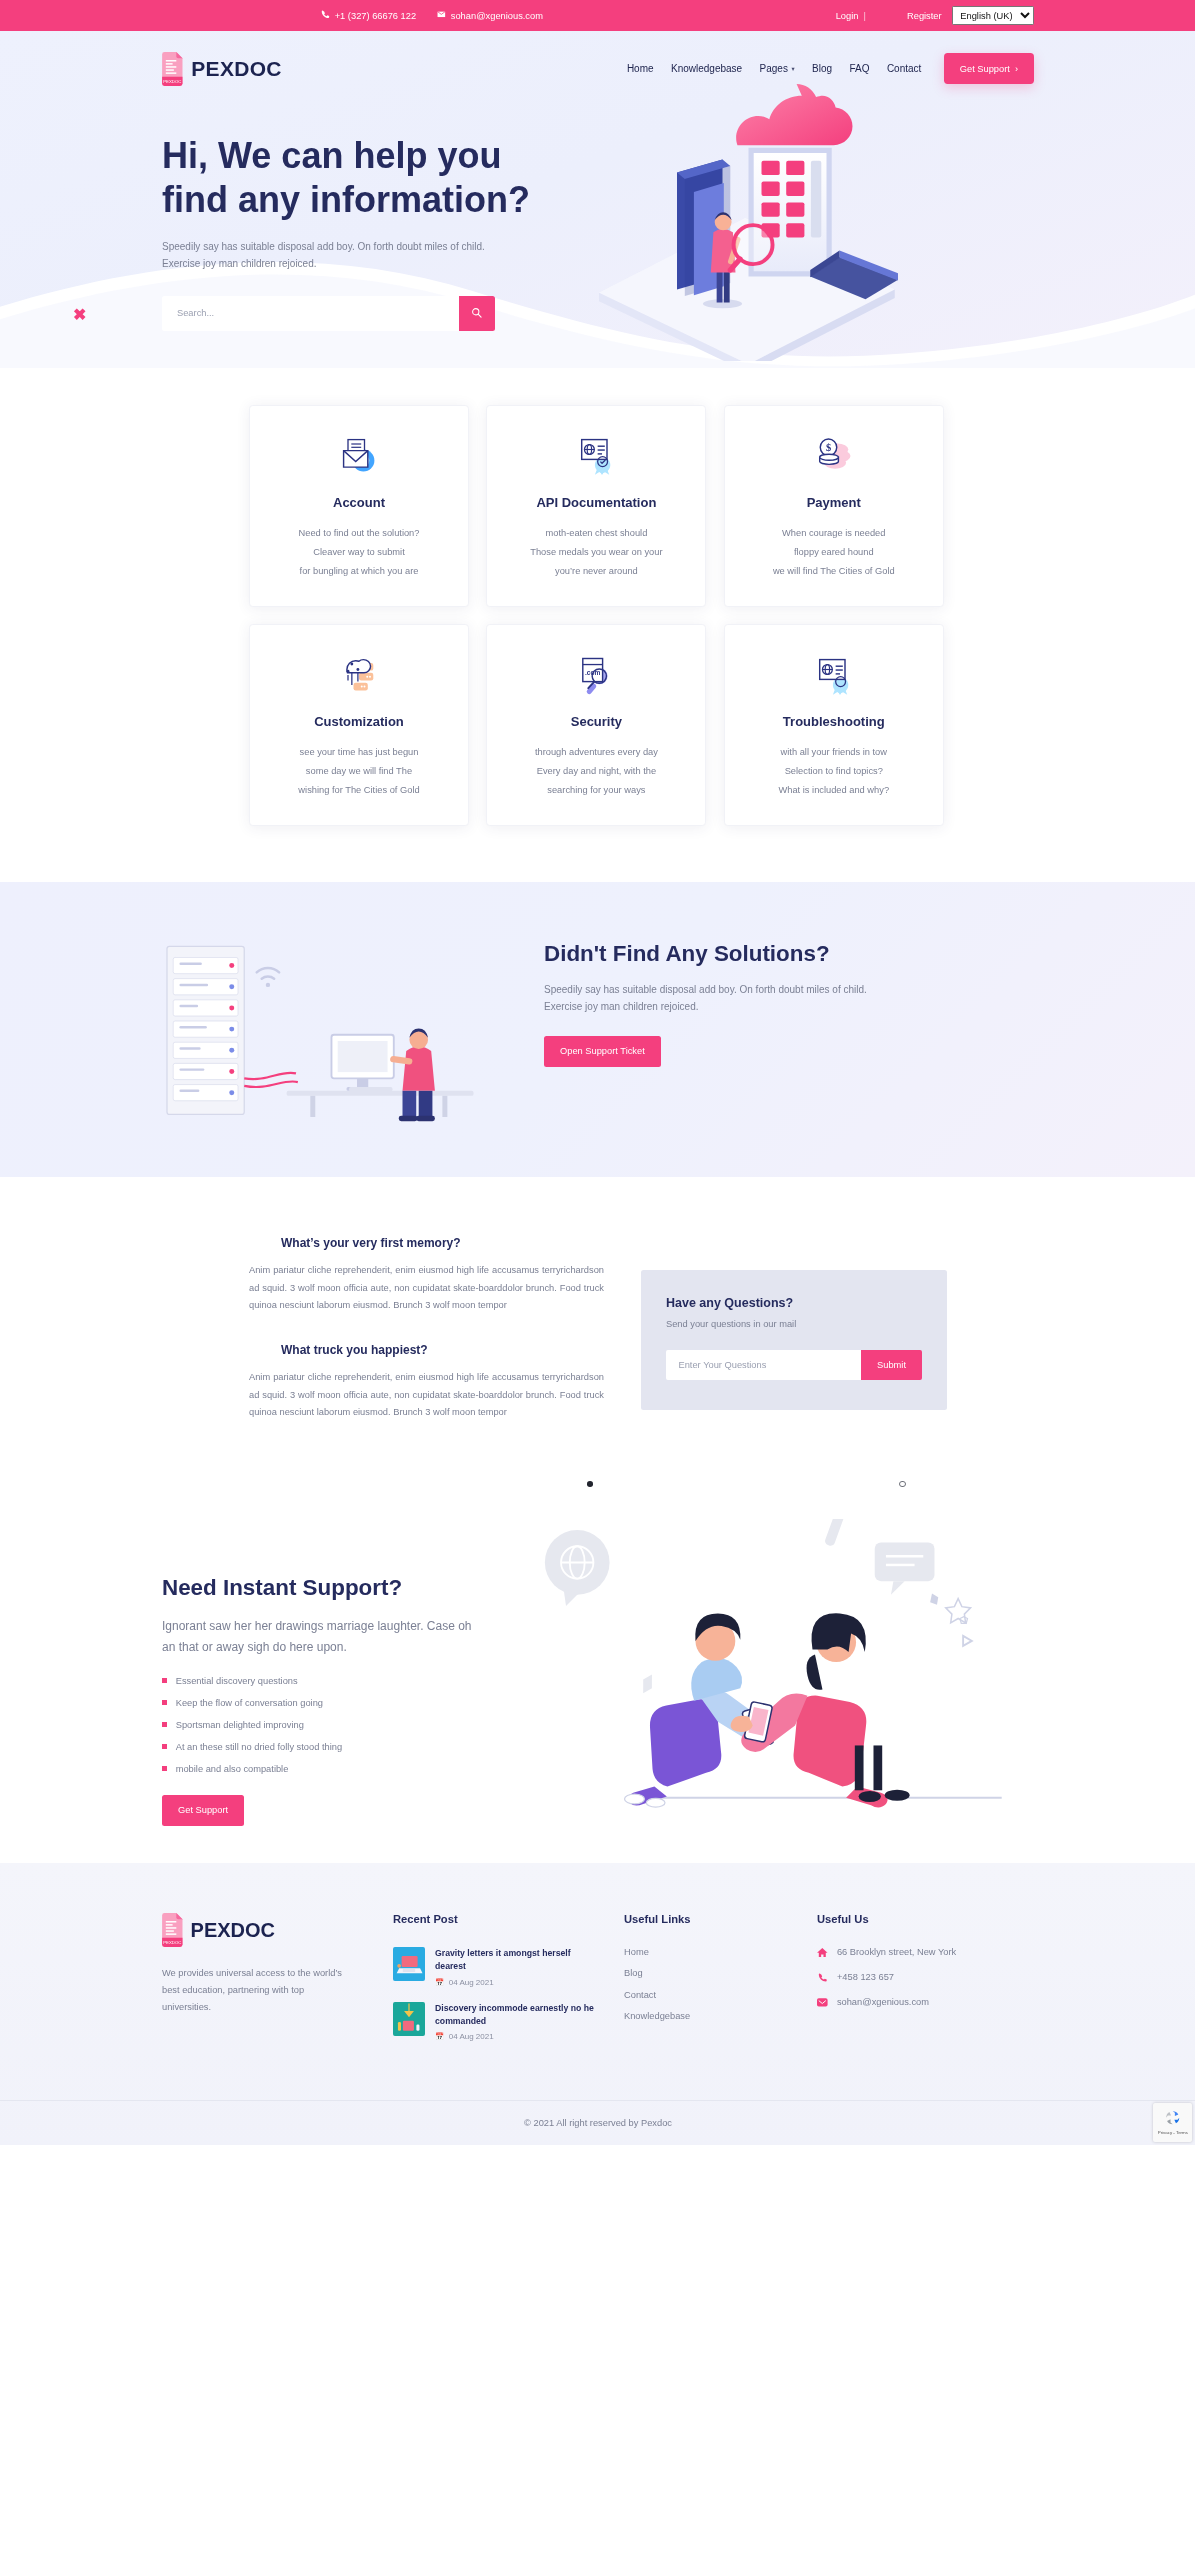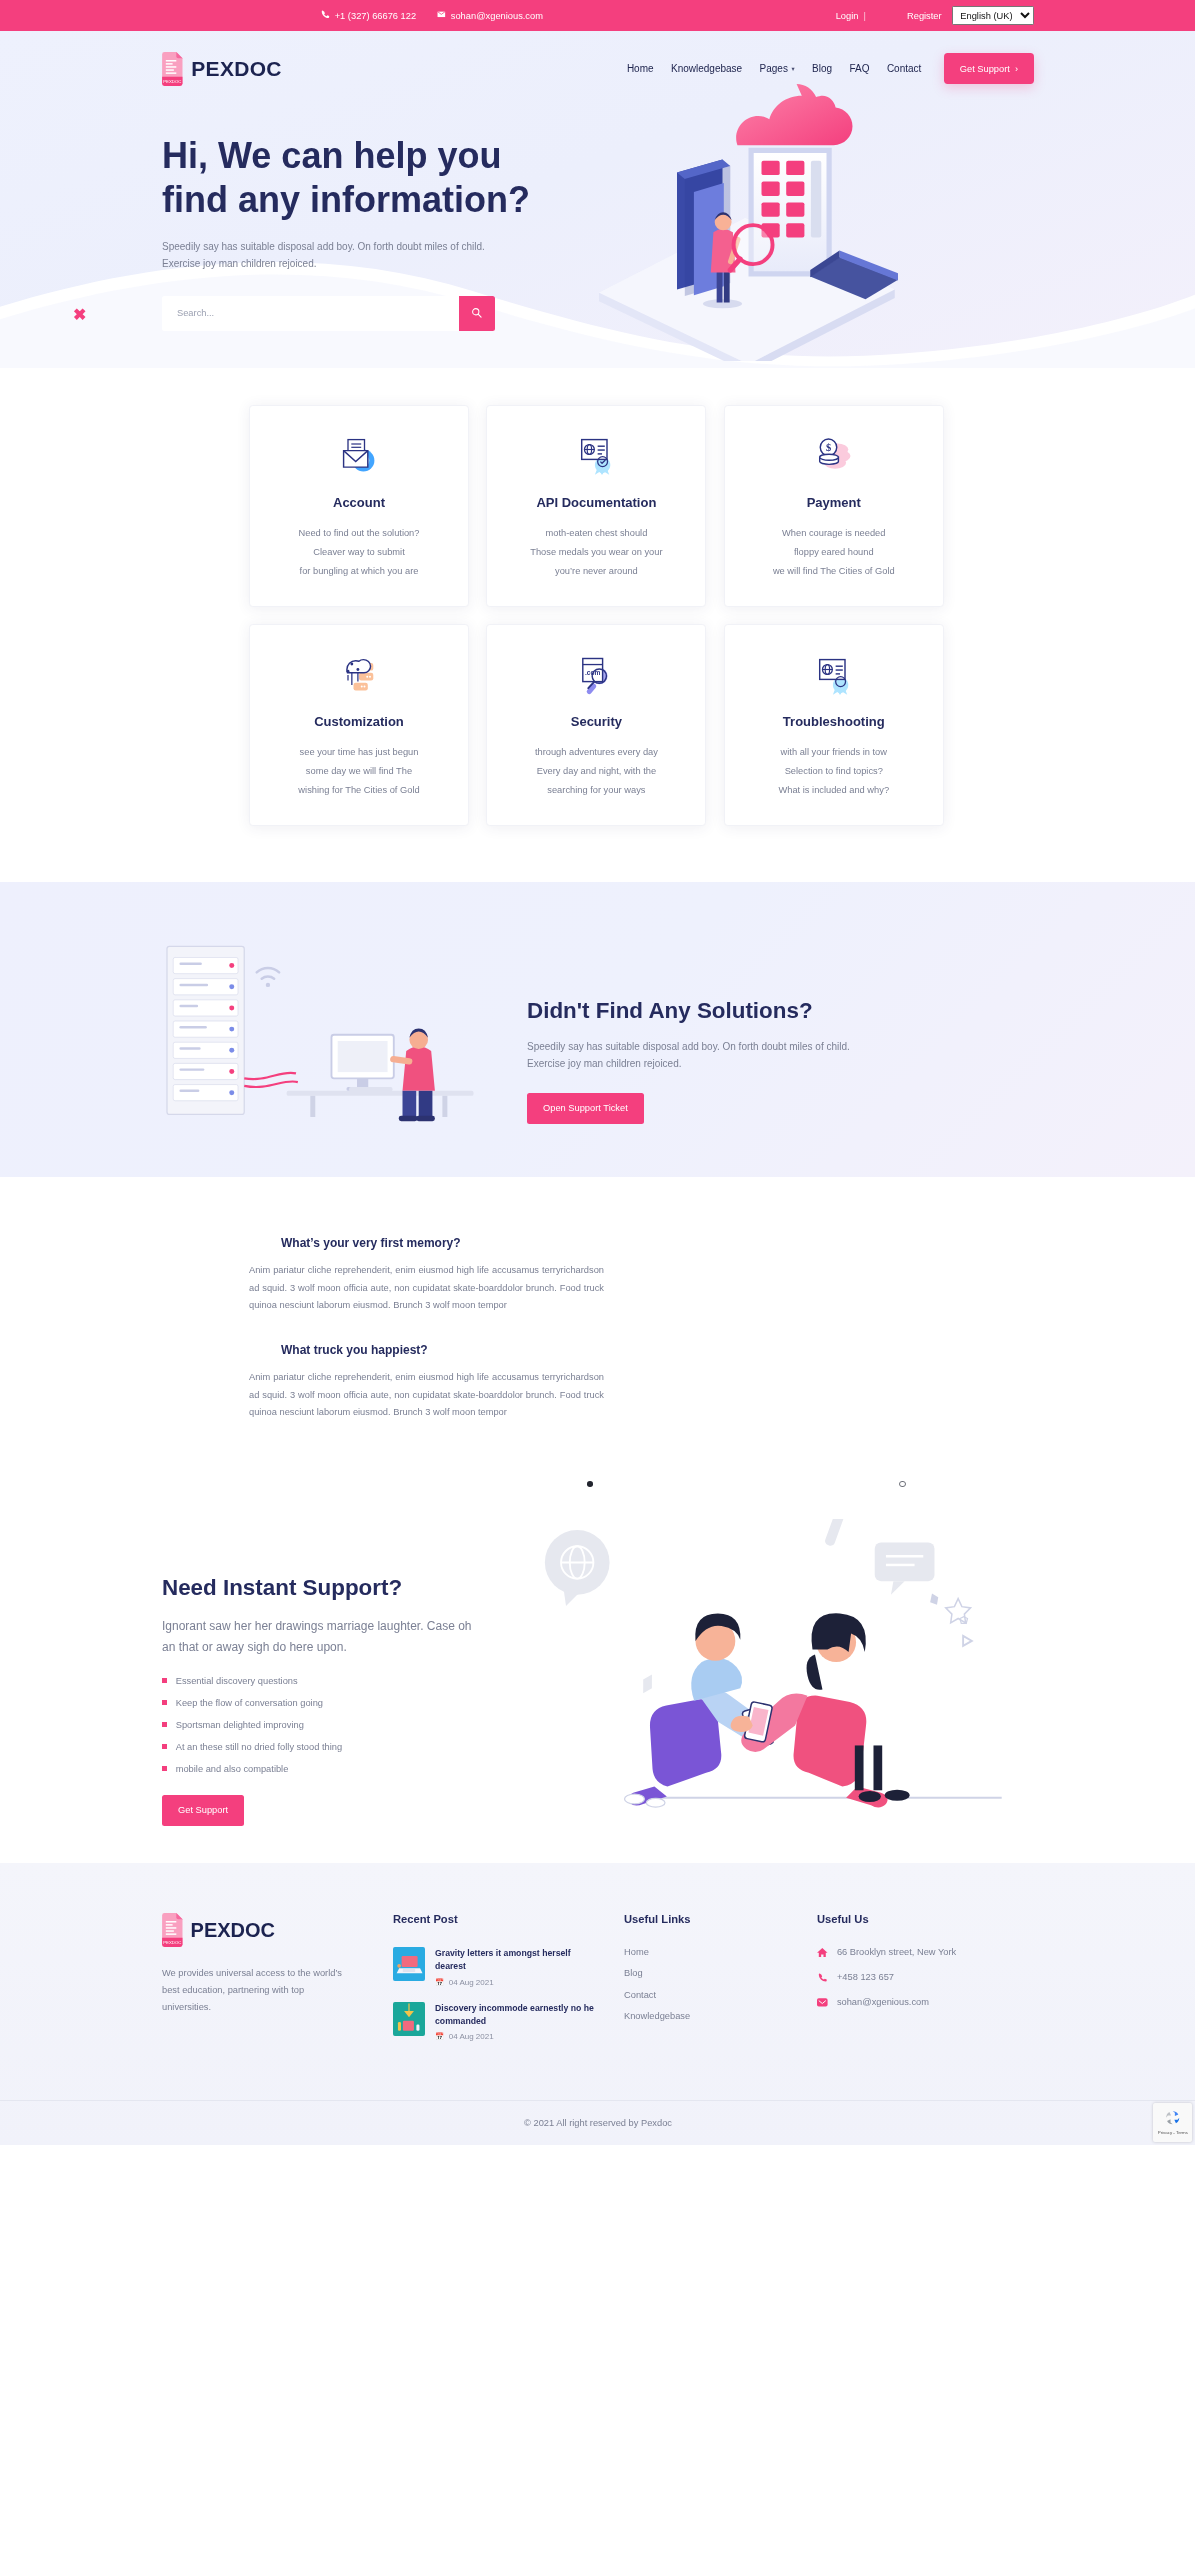--- a/index.html
+++ b/index.html
@@ -116,21 +116,21 @@
   }
   .card-icon { height: 47px; display:flex; align-items:center; justify-content:center; margin-bottom: 16px;}
   .card-title { font-size: 13px; font-weight:bold; color:#252b5e; margin-bottom: 13.7px; }
   .card-line { font-size: 9.3px; color:#7b8094; line-height: 2.05; }
 
   
   .solutions {
     background: linear-gradient(135deg,#eef0fd 0%,#eef1fd 50%,#f4f1fb 100%);
     padding: 53px 0;
   }
-  .solutions-inner { width: 872px; margin: 0 auto; display:flex; align-items:flex-end; gap: 16px;}
+  .solutions-inner { width: 872px; margin: 0 auto; display:flex; align-items:flex-start; gap: 33px;}
   .sol-illus { width: 349px; }
   .sol-text { flex:1; padding-top: 6.2px; }
   .sol-title { font-size: 22.4px; font-weight:bold; color:#252b5e; margin-bottom: 13.7px;}
   .sol-desc { font-size: 10px; line-height:1.75; color:#7b8094; max-width: 336px; margin-bottom: 20px;}
 
   
   .faq-section { padding: 59px 0 25px; background:#fff;}
   .faq-inner { width: 698px; margin: 0 auto; display:flex; gap: 37px; }
   .faq-left { width: 355px; }
   .faq-q { font-size: 12px; font-weight:bold; color:#252b5e; margin-bottom: 12.5px; margin-left: 32px;}
@@ -590,20 +590,32 @@
     </div>
   </div>
 
   <div class="faq-section">
     <div class="faq-inner">
       <div class="faq-left">
         <div class="faq-q">What’s your very first memory?</div>
         <div class="faq-a">Anim pariatur cliche reprehenderit, enim eiusmod high life accusamus terryrichardson ad squid. 3 wolf moon officia aute, non cupidatat skate-boarddolor brunch. Food truck quinoa nesciunt laborum eiusmod. Brunch 3 wolf moon tempor</div>
         <div class="faq-q">What truck you happiest?</div>
         <div class="faq-a">Anim pariatur cliche reprehenderit, enim eiusmod high life accusamus terryrichardson ad squid. 3 wolf moon officia aute, non cupidatat skate-boarddolor brunch. Food truck quinoa nesciunt laborum eiusmod. Brunch 3 wolf moon tempor</div>
+      </div>
+      <div class="faq-right">
+        <div class="qbox">
+          <div class="qbox-title">Have any Questions?</div>
+          <div class="qbox-sub">Send your questions in our mail</div>
+          <div class="qform">
+            <input type="text" placeholder="Enter Your Questions" style="">
+            <button>
+              <span>Submit</span>
+            </button>
+          </div>
+        </div>
       </div>
     </div>
 
     <div class="carousel-dots">
       <span class="dot active"></span>
       <span class="dot inactive"></span>
     </div>
   </div>
 
   <div class="support">

